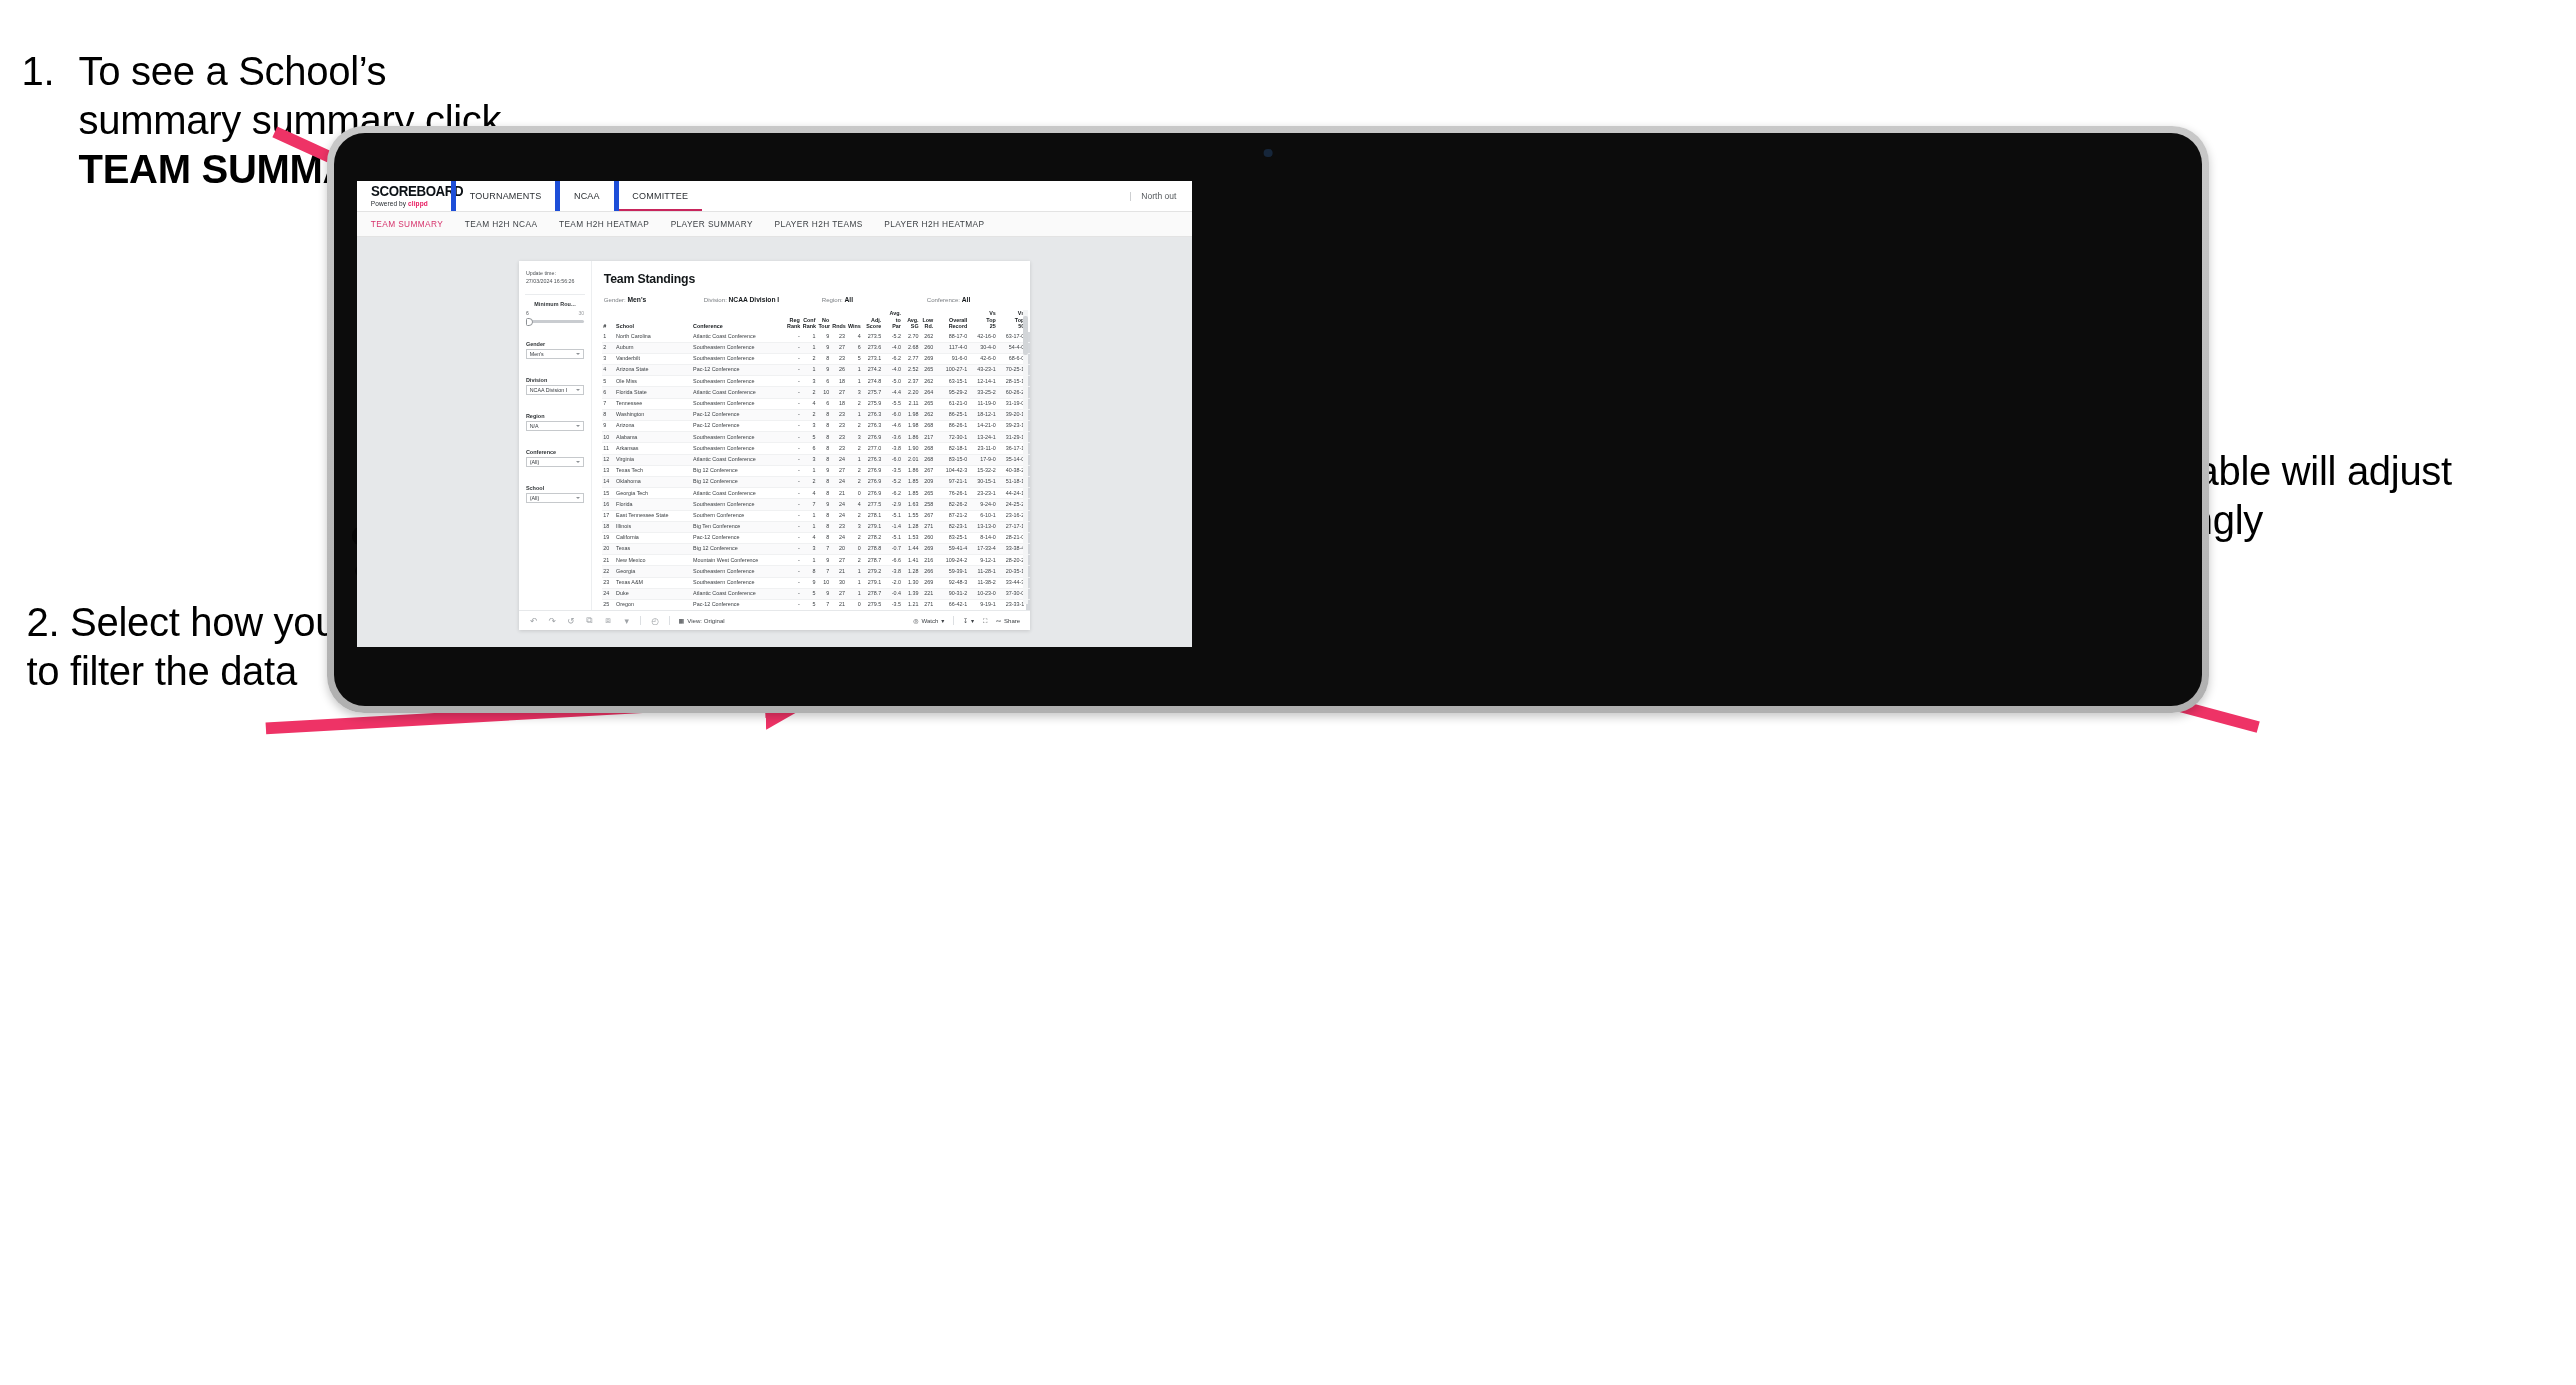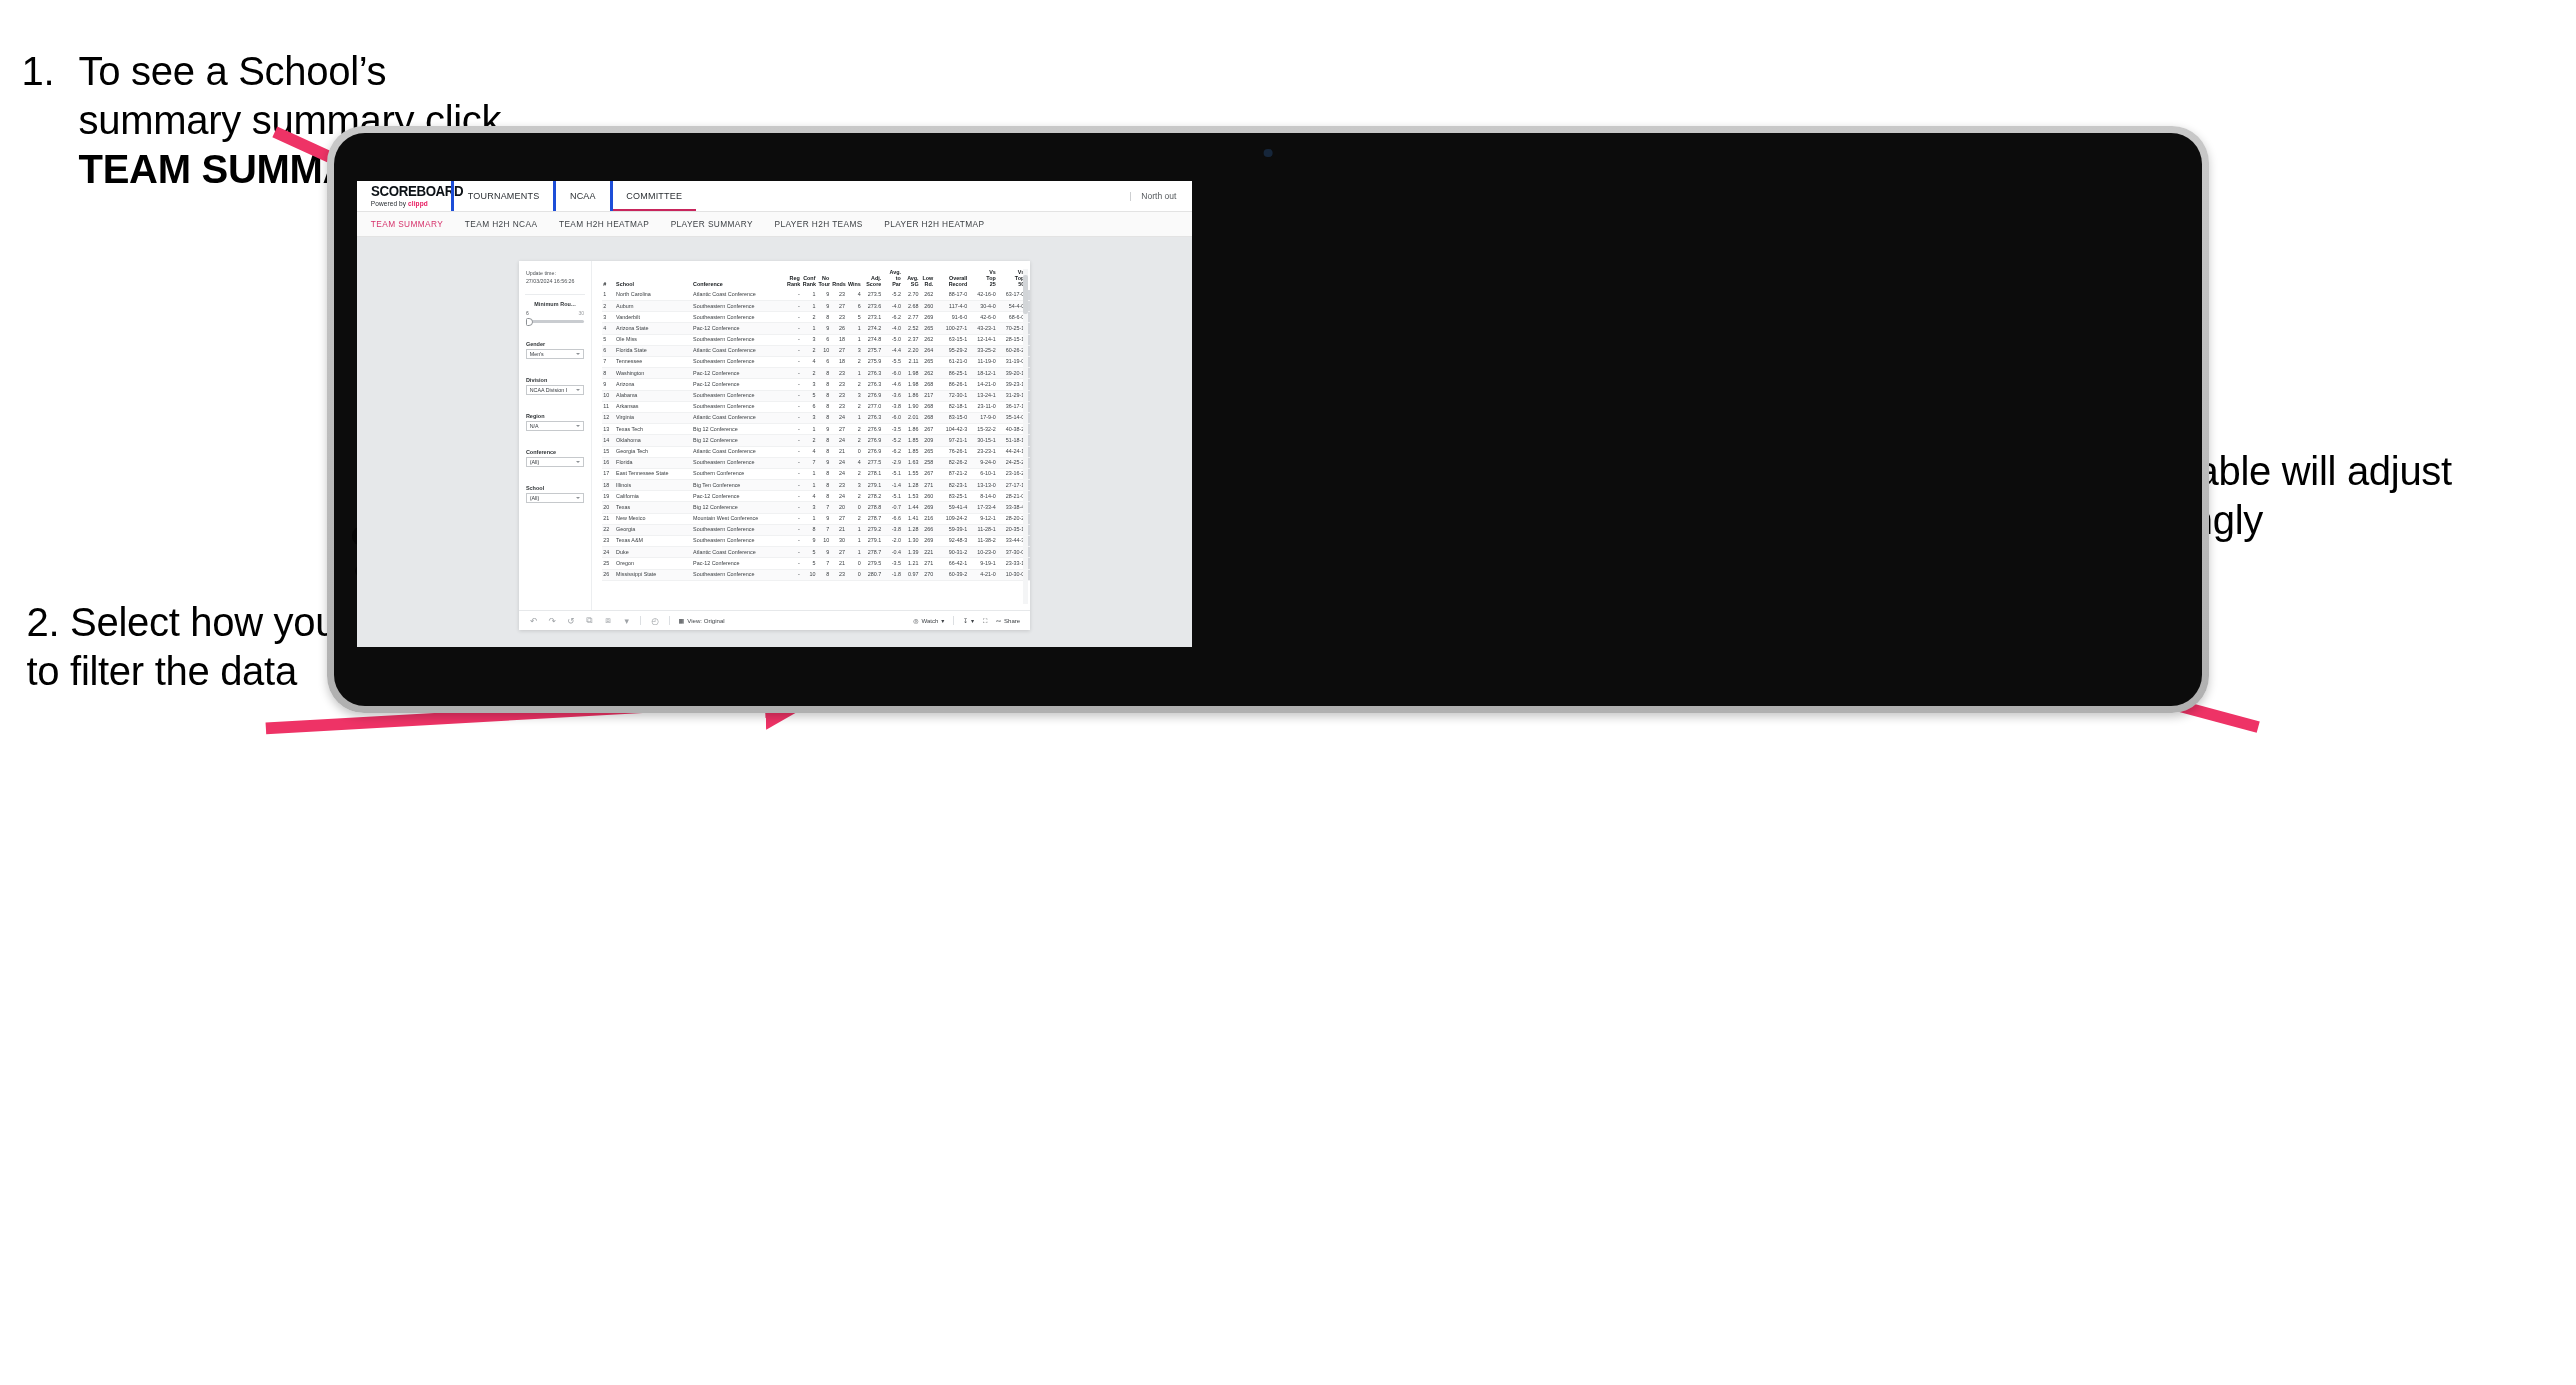--- a/index.html
+++ b/index.html
@@ -73,21 +73,21 @@
     font-family: "Liberation Sans", sans-serif;
     font-weight: bold; font-size: 14.3px; letter-spacing: -0.4px;
     color: #0c1116; line-height: 1; transform: scaleX(0.93); transform-origin: left;
   }
   .brand-sub { font-size: 6.5px; color: #262b30; margin-top: 1.5px; letter-spacing: 0.1px;}
   .brand-sub .pink { color: #e8195f; font-weight: bold; }
   .topnav { display: flex; align-items: stretch; }
   .topnav-item {
     display: flex; align-items: center; padding: 0 13.8px;
     font-size: 9px; color: #2b2f33; letter-spacing: 0.2px;
-    border-left: 3px solid #1d4ed8; position: relative; cursor: pointer;
+    border-left: 5px solid #1d4ed8; position: relative; cursor: pointer;
   }
   .topnav-item.active::after {
     content: ""; position: absolute; left: 0; right: 0; bottom: 0;
     height: 2px; background: #c8255c;
   }
   .signout-wrap {
     margin-left: auto; display: flex; align-items: center; gap: 9.8px;
     padding-right: 15.7px; font-size: 8.5px; color: #55595d;
   }
   .signout-div { color: #b9bcbf; }
@@ -315,20 +315,41 @@
           <div class="fld-spacer"></div>
           <div class="fld-label">School</div>
           <div class="fld-select">
             <span>(All)</span>
             <span class="caret"></span>
           </div>
         </div>
       </div>
 
       <div class="content">
+        <div class="content-head">
+          <div class="stand-title">Team Standings</div>
+          <div class="meta-row">
+            <div class="meta-item m1">
+              <span>Gender:</span>
+              <b>Men's</b>
+            </div>
+            <div class="meta-item m2">
+              <span>Division:</span>
+              <b>NCAA Division I</b>
+            </div>
+            <div class="meta-item m3">
+              <span>Region:</span>
+              <b>All</b>
+            </div>
+            <div class="meta-item">
+              <span>Conference:</span>
+              <b>All</b>
+            </div>
+          </div>
+        </div>
 
         <div class="tbl-wrap">
           <table class="tbl">
             <colgroup>
               <col style="width:12.8px">
                 <col style="width:77px">
                 <col style="width:94px">
               <col style="width:15.7px">
                 <col style="width:15.7px">
                 <col style="width:13.8px">

